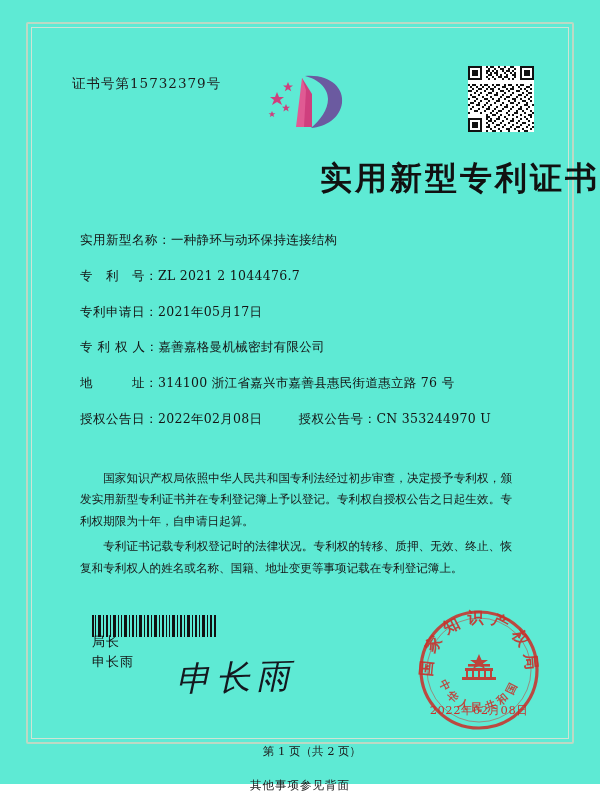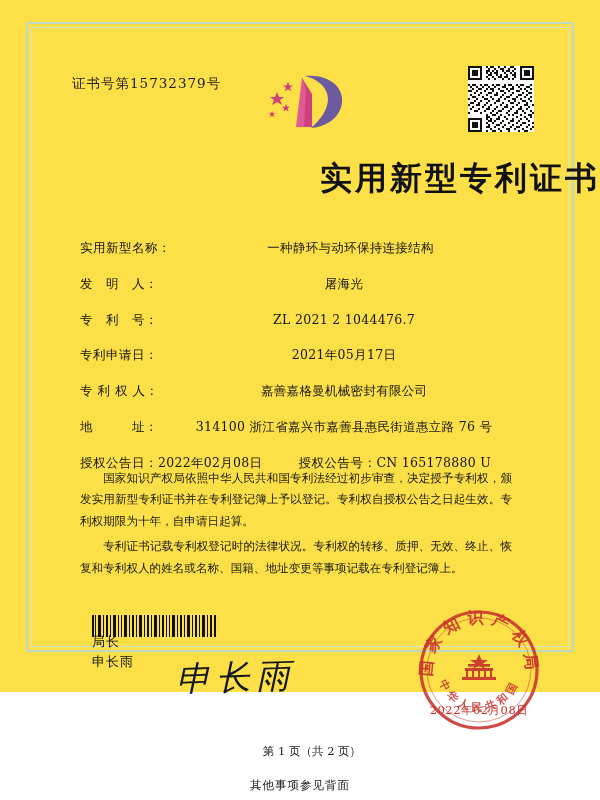--- a/index.html
+++ b/index.html
@@ -10,22 +10,22 @@
     width: 600px;
     height: 800px;
     background: #ffffff;
     font-family: "DejaVu Sans", "Liberation Sans", sans-serif;
     color: #222;
     overflow: hidden;
   }
   .page {
     position: relative;
     width: 600px;
-    height: 692px;
-    background: #fde047;
+    height: 784px;
+    background: #5eead4;
   }
   
   .frame-outer {
     position: absolute;
     left: 26px;
     top: 22px;
     right: 26px;
     bottom: 40px;
     border: 2px solid #bcd9c4;
     border-radius: 2px;
@@ -88,41 +88,40 @@
     font-weight: bold;
     font-size: 32px;
     letter-spacing: 3px;
     color: #111;
   }
 
   
   .fields {
     position: absolute;
     left: 80px;
-    top: 240px;
+    top: 232px;
     width: 450px;
     font-family: "DejaVu Serif", "Liberation Serif", serif;
     font-size: 12.5px;
     color: #141414;
   }
   .field-row {
     display: flex;
     align-items: baseline;
     margin-bottom: 19.5px;
     line-height: 1.3;
   }
   .field-label {
     flex: 0 0 auto;
     white-space: pre;
     letter-spacing: 0.5px;
   }
   .field-value {
     flex: 1 1 auto;
     letter-spacing: 0.3px;
-    text-align: center;
   }
   .field-row.two .field-value {
     flex: 0 0 auto;
     margin-right: 36px;
   }
 
   
   .body-text {
     position: absolute;
     left: 80px;
@@ -485,44 +484,40 @@
   </div>
 
   <div class="title">实用新型专利证书</div>
 
   <div class="fields">
     <div class="field-row">
       <span class="field-label">实用新型名称：</span>
       <span class="field-value">一种静环与动环保持连接结构</span>
     </div>
     <div class="field-row">
-      <span class="field-label">发　明　人：</span>
-      <span class="field-value">屠海光</span>
-    </div>
-    <div class="field-row">
       <span class="field-label">专　利　号：</span>
       <span class="field-value">ZL 2021 2 1044476.7</span>
     </div>
     <div class="field-row">
       <span class="field-label">专利申请日：</span>
       <span class="field-value">2021年05月17日</span>
     </div>
     <div class="field-row">
       <span class="field-label">专 利 权 人：</span>
       <span class="field-value">嘉善嘉格曼机械密封有限公司</span>
     </div>
     <div class="field-row">
       <span class="field-label">地　　　址：</span>
       <span class="field-value">314100 浙江省嘉兴市嘉善县惠民街道惠立路 76 号</span>
     </div>
     <div class="field-row two">
       <span class="field-label">授权公告日：</span>
       <span class="field-value">2022年02月08日</span>
       <span class="field-label">授权公告号：</span>
-      <span class="field-value">CN 165178880 U</span>
+      <span class="field-value">CN 353244970 U</span>
     </div>
   </div>
 
   <div class="body-text">
     <p>国家知识产权局依照中华人民共和国专利法经过初步审查，决定授予专利权，颁发实用新型专利证书并在专利登记簿上予以登记。专利权自授权公告之日起生效。专利权期限为十年，自申请日起算。</p>
     <p>专利证书记载专利权登记时的法律状况。专利权的转移、质押、无效、终止、恢复和专利权人的姓名或名称、国籍、地址变更等事项记载在专利登记簿上。</p>
   </div>
 
   <div class="barcode">
     <svg width="124" height="22" viewBox="0 0 124 22" shape-rendering="crispEdges">

